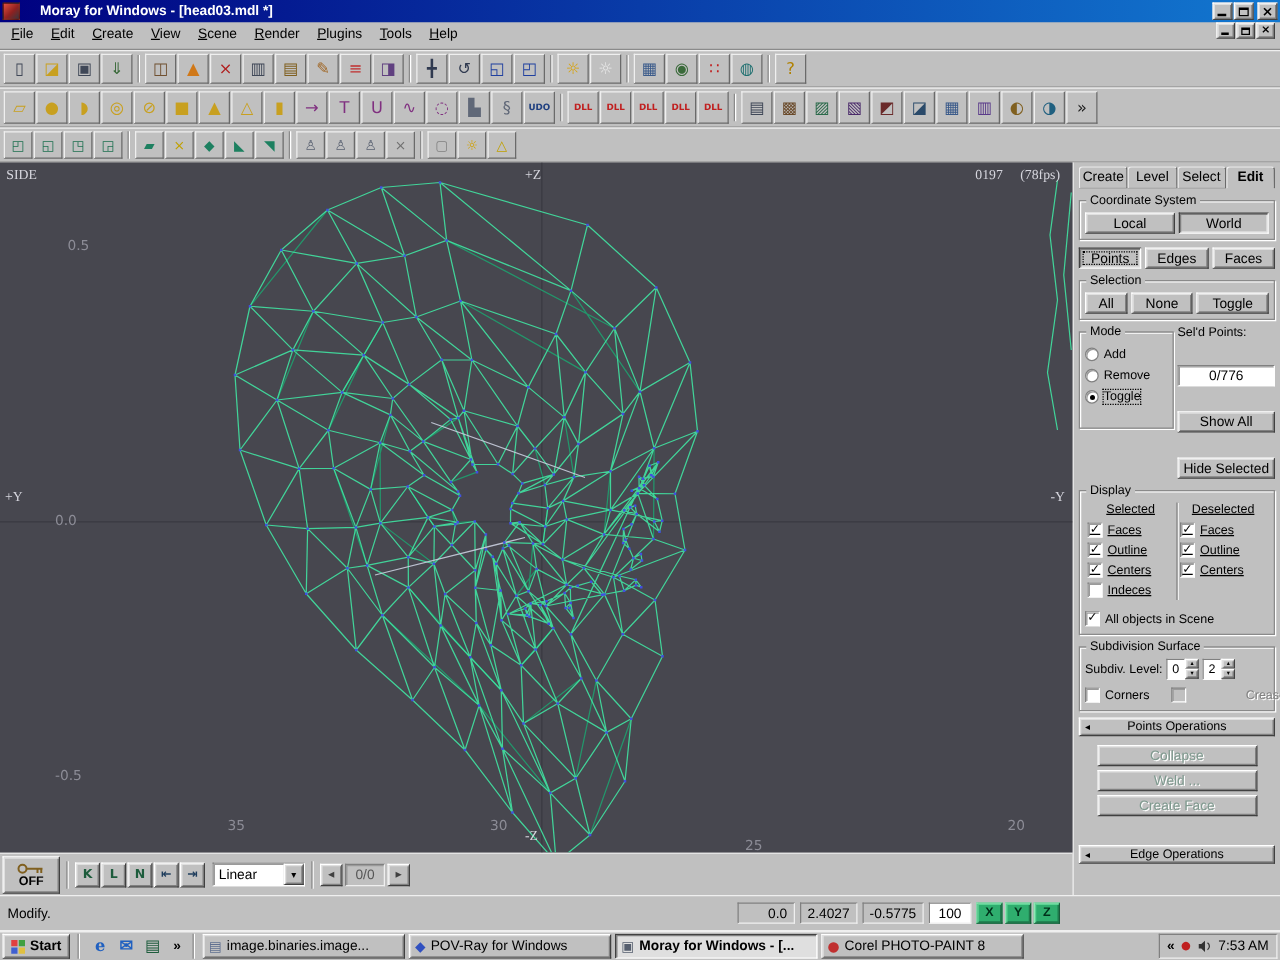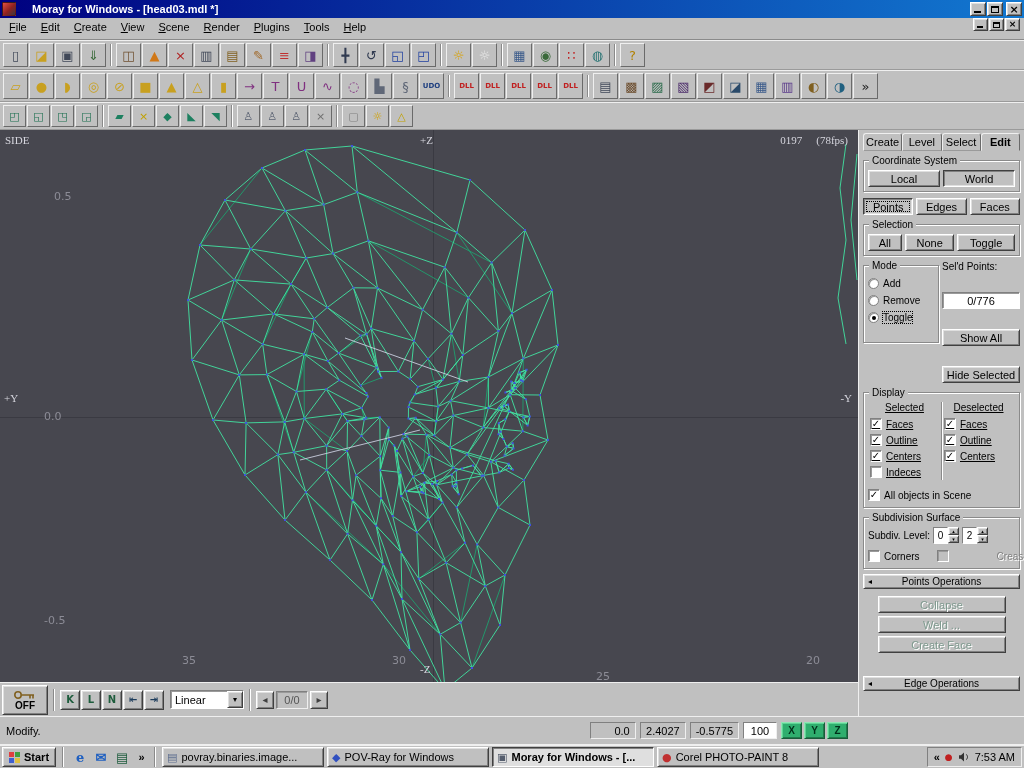--- a/index.html
+++ b/index.html
@@ -685,21 +685,21 @@
         </button>
         <button class="ql-btn">
           <span class="ql-glyph" style="color: rgb(29, 92, 60);">▤</span>
         </button>
       </span>
     <button class="ql-more">»</button>
     <span class="tb-sep tall"></span>
     <span class="tasks">
         <button class="task-btn">
           <span class="task-ico" style="color: rgb(96, 112, 144);">▤</span>
-          <span class="task-lab">povray.binaries.image...</span>
+          <span class="task-lab">image.binaries.image...</span>
         </button>
         <button class="task-btn">
           <span class="task-ico" style="color: rgb(48, 80, 192);">◆</span>
           <span class="task-lab">POV-Ray for Windows</span>
         </button>
         <button class="task-btn active">
           <span class="task-ico" style="color: rgb(85, 94, 110);">▣</span>
           <span class="task-lab">Moray for Windows - [...</span>
         </button>
         <button class="task-btn">

